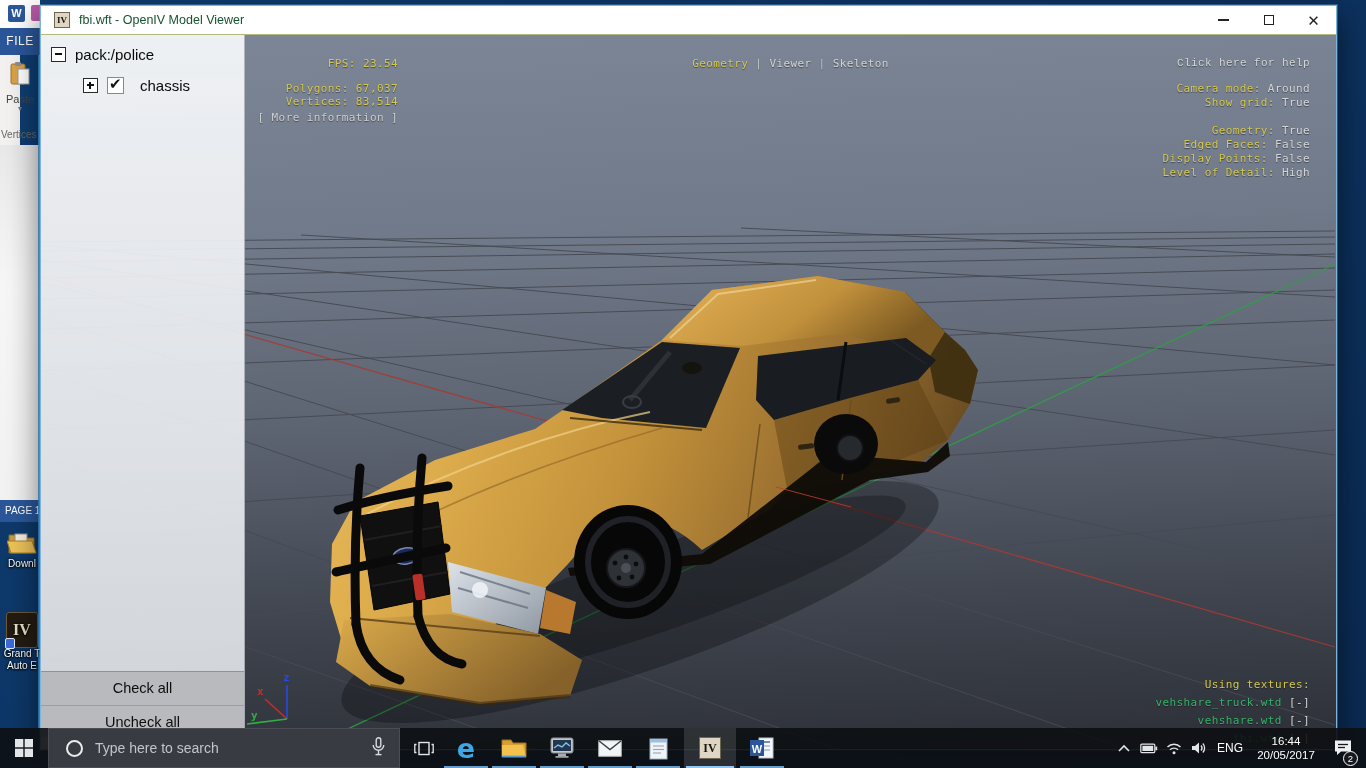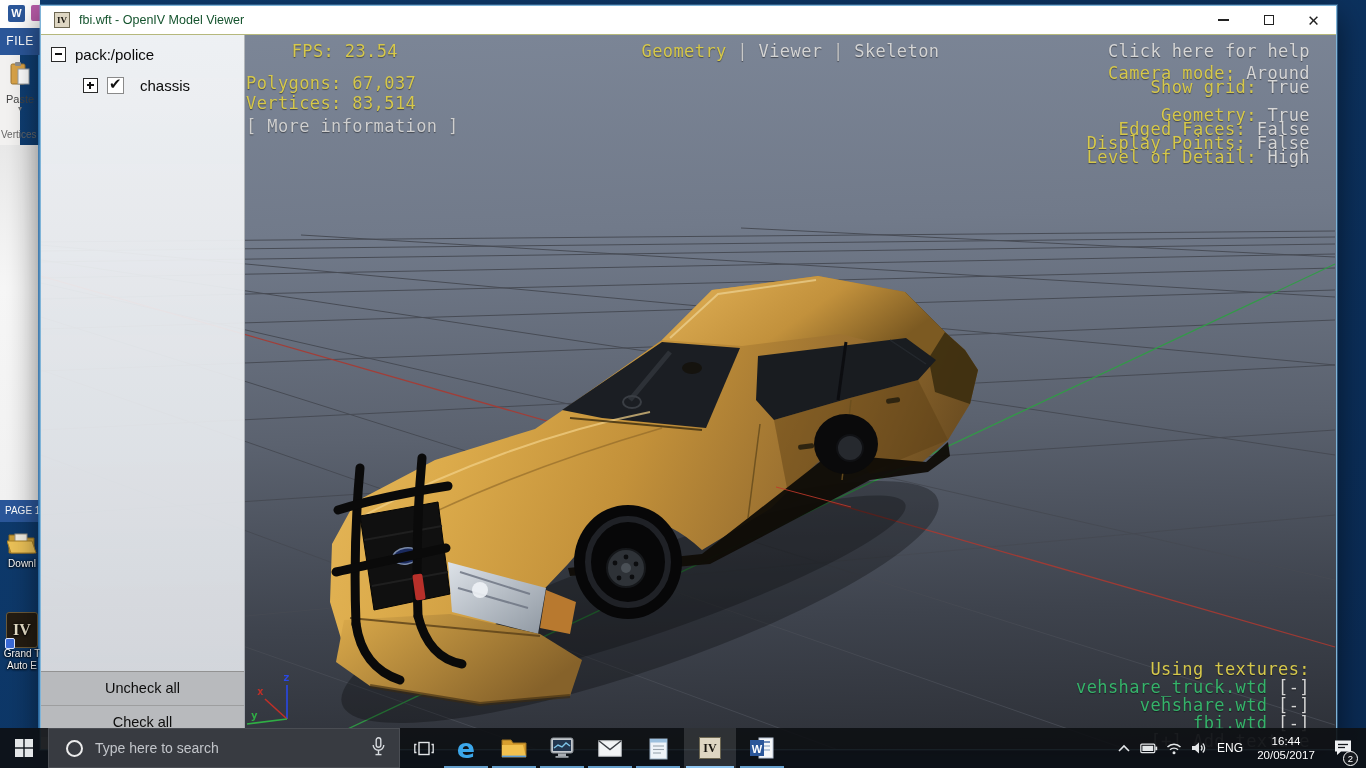--- a/index.html
+++ b/index.html
@@ -46,32 +46,32 @@
   .glyph-min { width:11px; height:1.5px; background:#222; }
   .glyph-max { width:10px; height:10px; border:1.4px solid #222; }
   .glyph-close { font-size:15px; line-height:15px; color:#222; }
 
   
   .client { position:absolute; left:0; top:28px; right:0; bottom:0; overflow:hidden;
             border-top:1px solid #b5b87c;
             background:linear-gradient(178deg,#7c8697 0%,#717a8a 28%,#5b626f 55%,#3e434d 80%,#2c2f36 100%); }
   .scene { position:absolute; left:0; top:0; width:1295px; height:716px; }
 
-  .hud { position:absolute; font-family:"DejaVu Sans Mono", monospace; font-size:17px; letter-spacing:.4px;
-         color:#d6d6d6; white-space:nowrap; text-shadow:0 1px 1px rgba(0,0,0,.45); }
+  .hud { position:absolute; font-family:"DejaVu Sans Mono", monospace; font-size:11px; letter-spacing:.4px;
+         color:#d6d6d6; white-space:nowrap; text-shadow:0 1px 1px rgba(0,0,0,.45);margin-top:16px; }
   .yellow { color:#d6c84b; }
   .green  { color:#35b36a; }
   .dim    { opacity:.55; }
 
   .hud-stats  { left:205px; top:6px;  width:152px; text-align:right; }
   .hud-stats .gap { height:12px; }
   .hud-tabs   { left:204px; top:6px;  right:0; text-align:center; }
   .hud-tabs .sep { color:#c8c8c8; }
   .hud-tabs .inactive { color:#d4d4d4; }
-  .hud-help   { top:6px;  right:26px; }
+  .hud-help   { top:6px;  right:26px;font-family:Liberation Mono, monospace; }
   .hud-camera { top:31px; right:26px; text-align:right; line-height:14px; }
   .hud-render { top:73px; right:26px; text-align:right; line-height:14px; }
   .hud-textures { top:625px; right:26px; text-align:right; line-height:18px; }
 
   
   .tree-panel { position:absolute; left:0; top:0; width:204px; height:100%;
                 background:linear-gradient(180deg,rgba(245,247,249,.94) 0%,rgba(232,235,239,.92) 60%,rgba(224,227,232,.9) 100%);
                 border-right:1px solid rgba(130,135,140,.55); }
   .tree-row { position:absolute; display:flex; align-items:center; }
   .pm-box { width:15px; height:15px; background:#fff; border:1.6px solid #2a2a2a; position:relative; flex:0 0 15px; }
@@ -352,22 +352,22 @@
         <div class="tree-row" style="left:10px; top:11px;">
           <span class="pm-box"></span>
           <span class="tree-label">pack:/police</span>
         </div>
         <div class="tree-row" style="left:42px; top:42px;">
           <span class="pm-box plus"></span>
           <span class="checkbox"></span>
           <span class="tree-label" style="margin-left:16px;">chassis</span>
         </div>
         <div class="panel-buttons">
+          <div class="panel-btn">Check all</div>
           <div class="panel-btn">Uncheck all</div>
-          <div class="panel-btn">Check all</div>
         </div>
       </div>
 
     </div>
   </div>
 
   <div class="taskbar">
     <div class="start-btn">
       <svg width="18" height="18" viewBox="0 0 18 18">
         <rect x="0" y="0" width="8.3" height="8.3" fill="#e3e6e8"></rect>

